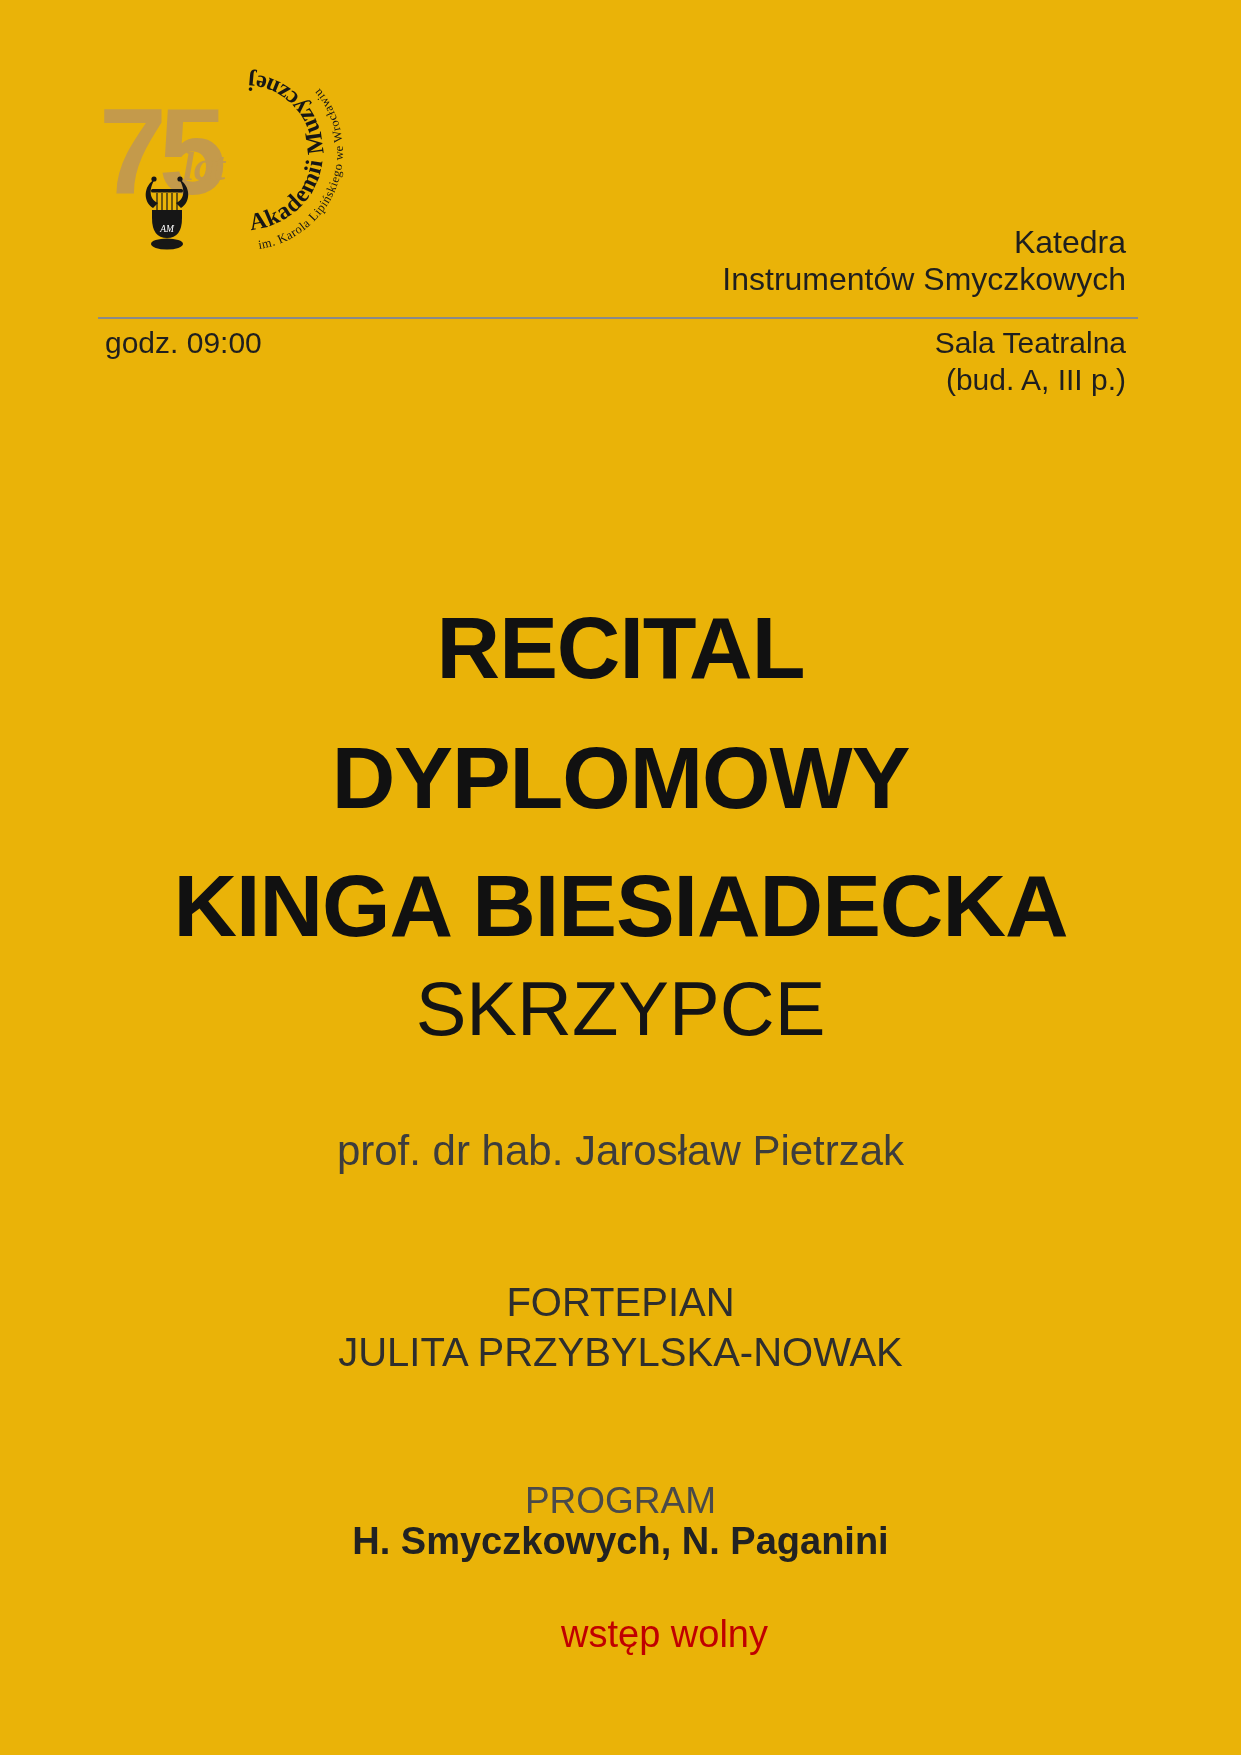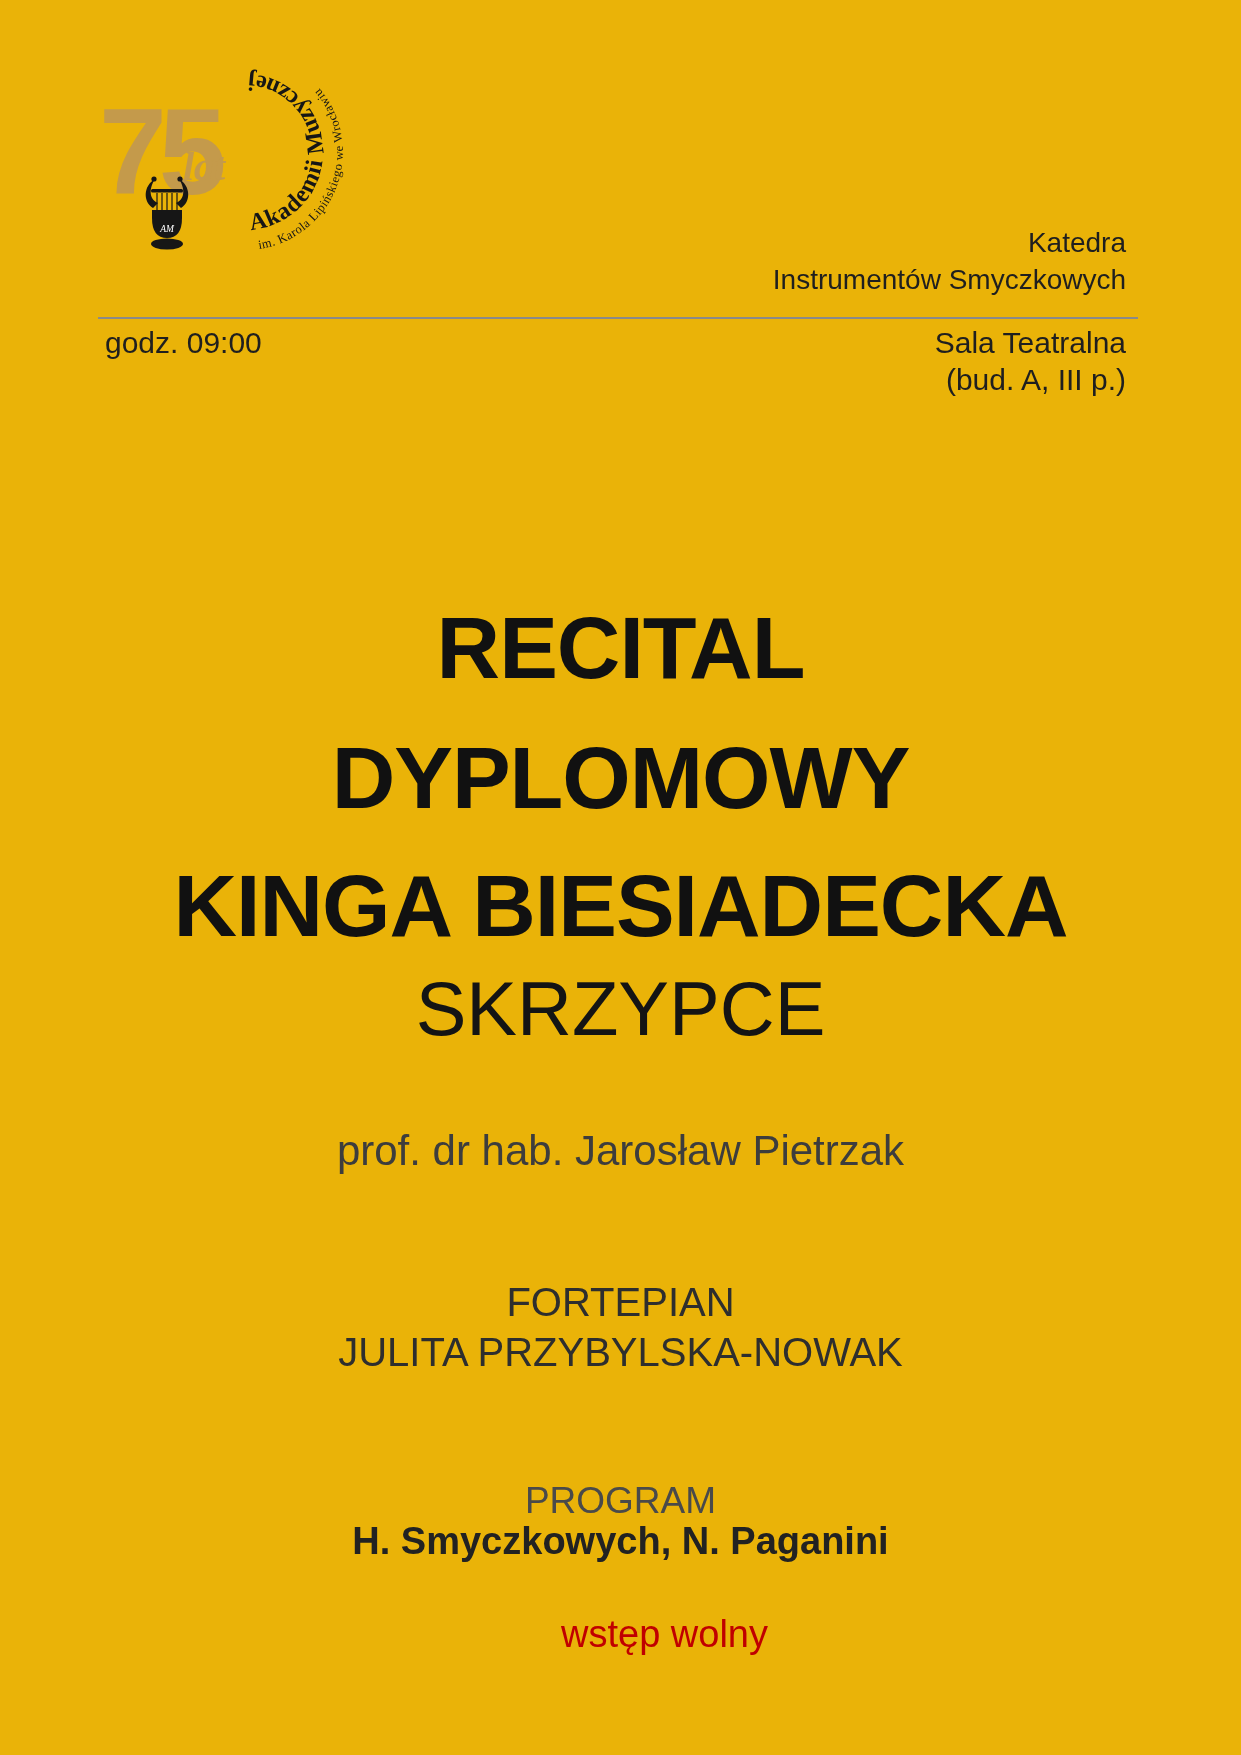--- a/index.html
+++ b/index.html
@@ -9,21 +9,21 @@
     height: 1755px;
     margin: 0 auto;
     background: #eab308;
     font-family: "Liberation Sans", sans-serif;
     color: #1f1f1f;
     overflow: hidden;
   }
   .logo-wrap { position: absolute; left: 95px; top: 42px; width: 272px; height: 218px; }
   .dept {
     position: absolute; top: 224px; right: 115px;
-    text-align: right; font-size: 28px; line-height: 37px; color: #1f1f1f;
+    text-align: right; font-size: 32px; line-height: 37px; color: #1f1f1f;
   }
   .rule {
     position: absolute; left: 98px; top: 317px; width: 1040px; height: 0;
     border-top: 2px solid #8a8a8a;
   }
   .meta-left {
     position: absolute; left: 105px; top: 324px;
     font-size: 30px; line-height: 37px; color: #1f1f1f; text-align: left;
   }
   .meta-right {

